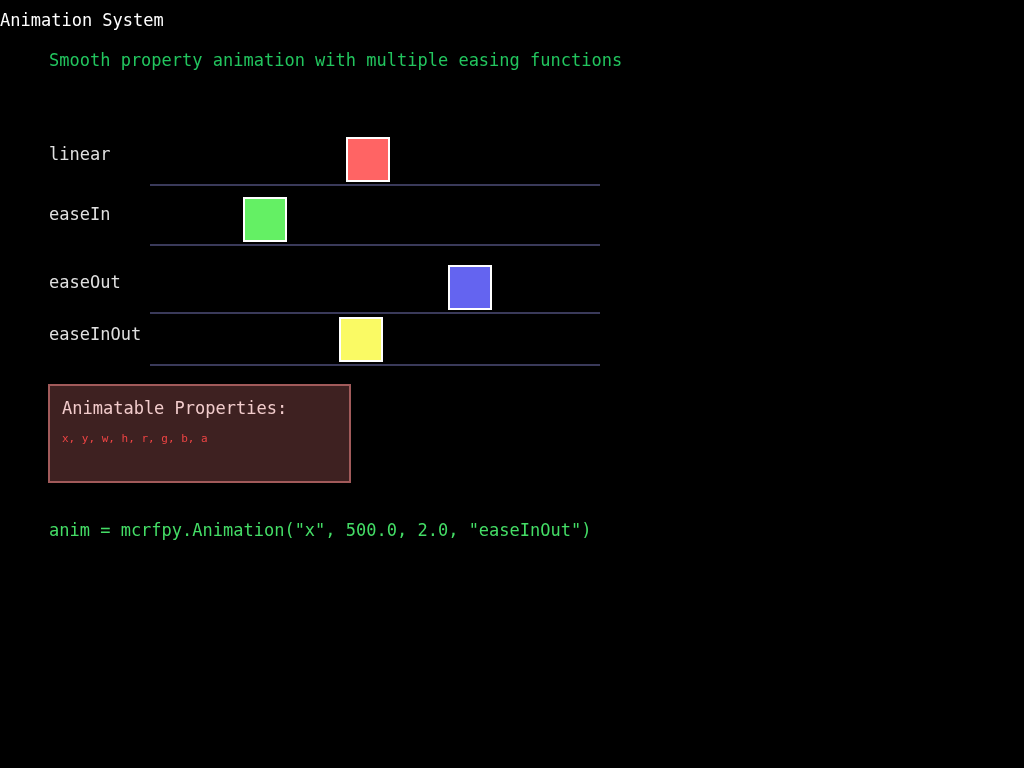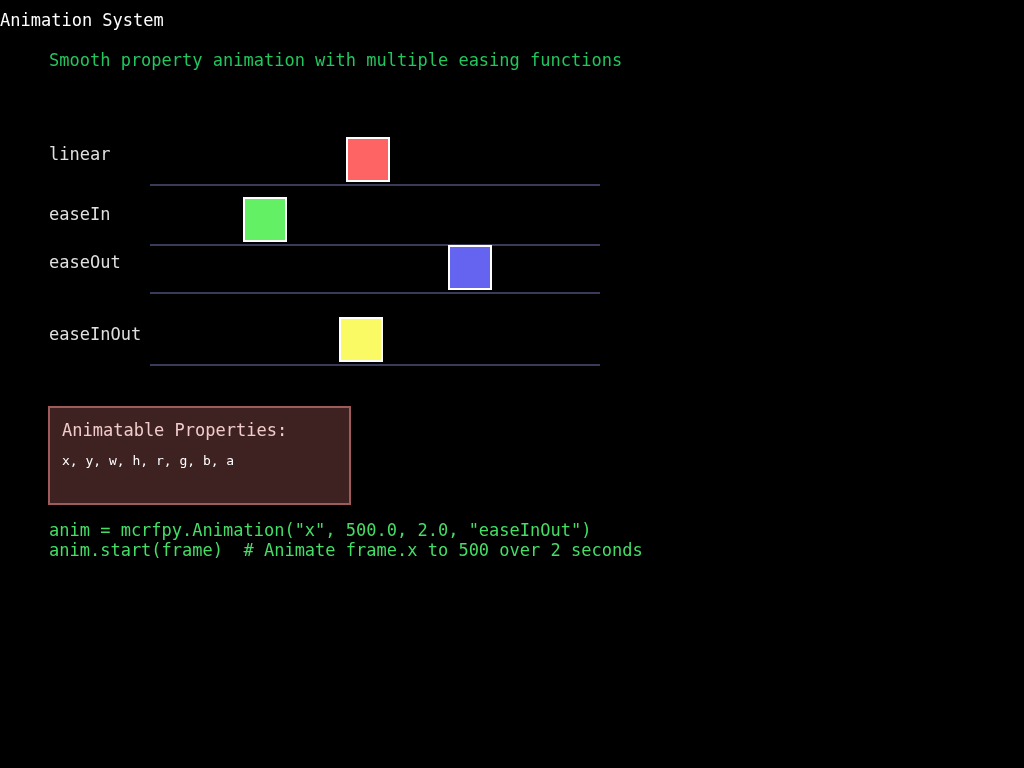--- a/index.html
+++ b/index.html
@@ -75,42 +75,42 @@
     width: 40px;
     height: 41px;
     border: 2px solid #ffffff;
     box-sizing: content-box;
   }
 
   
   #props-panel {
     position: absolute;
     left: 48px;
-    top: 406px;
+    top: 384px;
     width: 303px;
     height: 99px;
     background: #3e2121;
     border: 2px solid #a15a5a;
     box-sizing: border-box;
   }
   #props-title {
     position: absolute;
     left: 12px;
     top: 11px;
     font-size: 17px;
     line-height: 22px;
     color: #f2cccc;
     white-space: pre;
   }
   .props-line {
     position: absolute;
     left: 12px;
-    font-size: 13px;
+    font-size: 11px;
     line-height: 22px;
-    color: #ffffff;
+    color: #ef4444;
     white-space: pre;
   }
   #props-line-1 { top: 42px; }
   #props-line-2 { top: 66px; }
 
   
   #code-block {
     position: absolute;
     left: 49px;
     top: 520px;
@@ -135,35 +135,34 @@
     <div class="track-line"></div>
     <div class="track-box" style="left:346px; background:#ff6464;"></div>
   </div>
 
   <div class="track-row" style="top:60px;">
     <div class="track-label">easeIn</div>
     <div class="track-line"></div>
     <div class="track-box" style="left:243px; background:#64f064;"></div>
   </div>
 
-  <div class="track-row" style="top:108px;">
+  <div class="track-row" style="top:128px;">
     <div class="track-label">easeOut</div>
     <div class="track-line"></div>
     <div class="track-box" style="left:448px; background:#6464f0;"></div>
   </div>
 
   <div class="track-row" style="top:180px;">
     <div class="track-label">easeInOut</div>
     <div class="track-line"></div>
     <div class="track-box" style="left:339px; background:#fafa64;"></div>
   </div>
 
 </div>
 
 <div id="props-panel">
   <div id="props-title">Animatable Properties:</div>
   <div class="props-line" id="props-line-1">x, y, w, h, r, g, b, a</div>
 </div>
 
 <div id="code-block">
   <div class="code-line">anim = mcrfpy.Animation("x", 500.0, 2.0, "easeInOut")</div>
-  <div class="code-line">anim.start(frame)  # Animate frame.x to 500 over 2 seconds</div>
 </div>
 
 </body></html>

